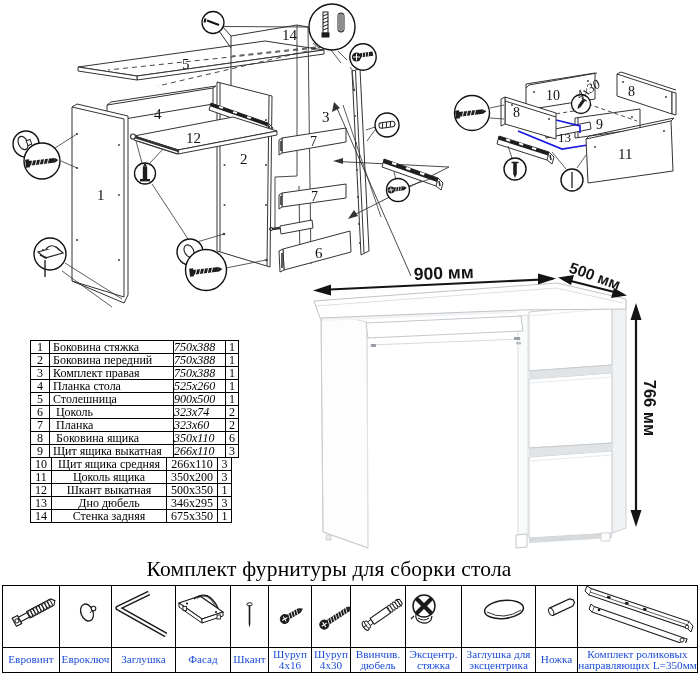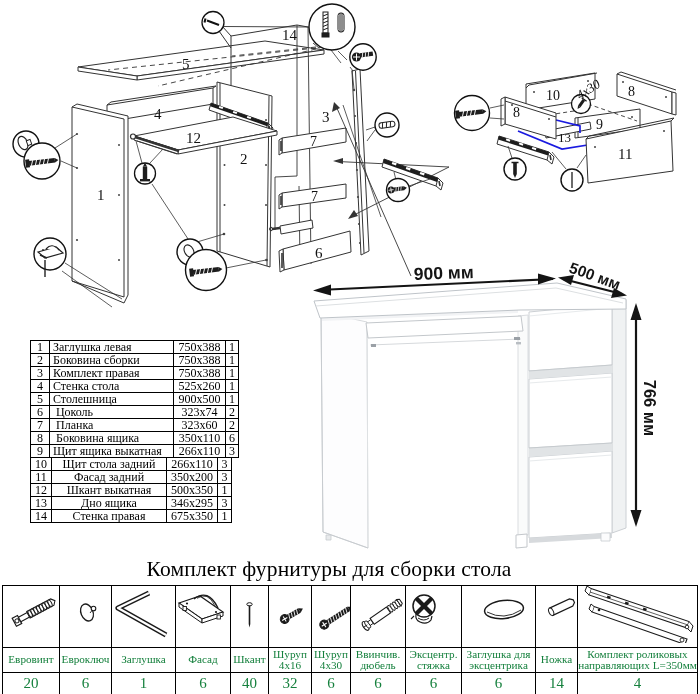--- a/index.html
+++ b/index.html
@@ -5,26 +5,26 @@
 html,body{margin:0;padding:0;background:#fff;}
 #page{position:relative;width:700px;height:694px;overflow:hidden;background:#fff;
   font-family:"Liberation Serif",serif;}
 #draw{position:absolute;left:0;top:0;}
 
 table.parts{border-collapse:collapse;table-layout:fixed;position:absolute;
   font-family:"Liberation Serif",serif;font-size:12px;color:#000;}
 table.parts td{border:1px solid #000;padding:0 0 0 3px;height:12px;line-height:12px;
   overflow:hidden;white-space:nowrap;}
 table.parts td.n{text-align:center;padding:0;}
-table.parts td.s{text-align:center;padding:0;}
+table.parts td.s{text-align:left;padding:0;font-style:italic;}
 table.parts td.q{text-align:center;padding:0;}
 table.parts.lower td{text-align:center;padding:0;}
 
 #hw{position:absolute;left:2px;top:585px;width:695px;border-collapse:collapse;
-  table-layout:fixed;font-family:"Liberation Serif",serif;color:#15803d;}
+  table-layout:fixed;font-family:"Liberation Serif",serif;color:#1d4ed8;}
 #hw td{border:1px solid #000;text-align:center;vertical-align:middle;padding:0;overflow:hidden;}
 #hw tr.ico td{height:59px;}
 #hw tr.nm td{height:24px;font-size:11.2px;line-height:11.5px;white-space:nowrap;}
 #hw tr.qt td{height:21px;font-size:15px;}
 #title{position:absolute;left:-21px;top:557px;width:700px;text-align:center;
   font-family:"Liberation Serif",serif;font-size:21.5px;color:#000;letter-spacing:0.2px;}
 </style>
 </head>
 <body>
 <div id="page">
@@ -449,39 +449,39 @@
 <table class="parts" style="left:30px;top:340px;width:208px;">
 <colgroup>
         <col style="width:19px">
         <col style="width:124px">
         <col style="width:52px">
         <col style="width:13px">
       </colgroup>
 <tbody>
         <tr>
           <td class="n">1</td>
-          <td>Заглушка левая</td>
+          <td>Боковина стяжка</td>
           <td class="s">750х388</td>
           <td class="q">1</td>
         </tr>
 <tr>
           <td class="n">2</td>
-          <td>Боковина сборки</td>
+          <td>Боковина передний</td>
           <td class="s">750х388</td>
           <td class="q">1</td>
         </tr>
 <tr>
           <td class="n">3</td>
           <td>Комплект правая</td>
           <td class="s">750х388</td>
           <td class="q">1</td>
         </tr>
 <tr>
           <td class="n">4</td>
-          <td>Стенка стола</td>
+          <td>Планка стола</td>
           <td class="s">525х260</td>
           <td class="q">1</td>
         </tr>
 <tr>
           <td class="n">5</td>
           <td>Столешница</td>
           <td class="s">900х500</td>
           <td class="q">1</td>
         </tr>
 <tr>
@@ -513,45 +513,45 @@
 <table class="parts lower" style="left:30px;top:457px;width:201px;">
 <colgroup>
         <col style="width:21px">
         <col style="width:115px">
         <col style="width:51px">
         <col style="width:14px">
       </colgroup>
 <tbody>
         <tr>
           <td>10</td>
-          <td>Щит стола задний</td>
+          <td>Щит ящика средняя</td>
           <td>266х110</td>
           <td>3</td>
         </tr>
 <tr>
           <td>11</td>
-          <td>Фасад задний</td>
+          <td>Цоколь ящика</td>
           <td>350х200</td>
           <td>3</td>
         </tr>
 <tr>
           <td>12</td>
           <td>Шкант выкатная</td>
           <td>500х350</td>
           <td>1</td>
         </tr>
 <tr>
           <td>13</td>
-          <td>Дно ящика</td>
+          <td>Дно дюбель</td>
           <td>346х295</td>
           <td>3</td>
         </tr>
 <tr>
           <td>14</td>
-          <td>Стенка правая</td>
+          <td>Стенка задняя</td>
           <td>675х350</td>
           <td>1</td>
         </tr>
 </tbody>
     </table>
 
 <table id="hw">
 <colgroup>
 <col style="width:57px">
         <col style="width:52px">
@@ -709,29 +709,15 @@
           <td>Фасад</td>
           <td>Шкант</td>
 <td>Шуруп<br>4х16</td>
           <td>Шуруп<br>4х30</td>
           <td>Ввинчив.<br>дюбель</td>
           <td>Эксцентр.<br>стяжка</td>
 <td>Заглушка для<br>эксцентрика</td>
           <td>Ножка</td>
           <td>Комплект роликовых<br>направляющих L=350мм</td>
 </tr>
-<tr class="qt">
-<td>20</td>
-          <td>6</td>
-          <td>1</td>
-          <td>6</td>
-          <td>40</td>
-          <td>32</td>
-          <td>6</td>
-          <td>6</td>
-          <td>6</td>
-          <td>6</td>
-          <td>14</td>
-          <td>4</td>
-</tr>
 </tbody>
     </table>
 </div>
 
 </body></html>

